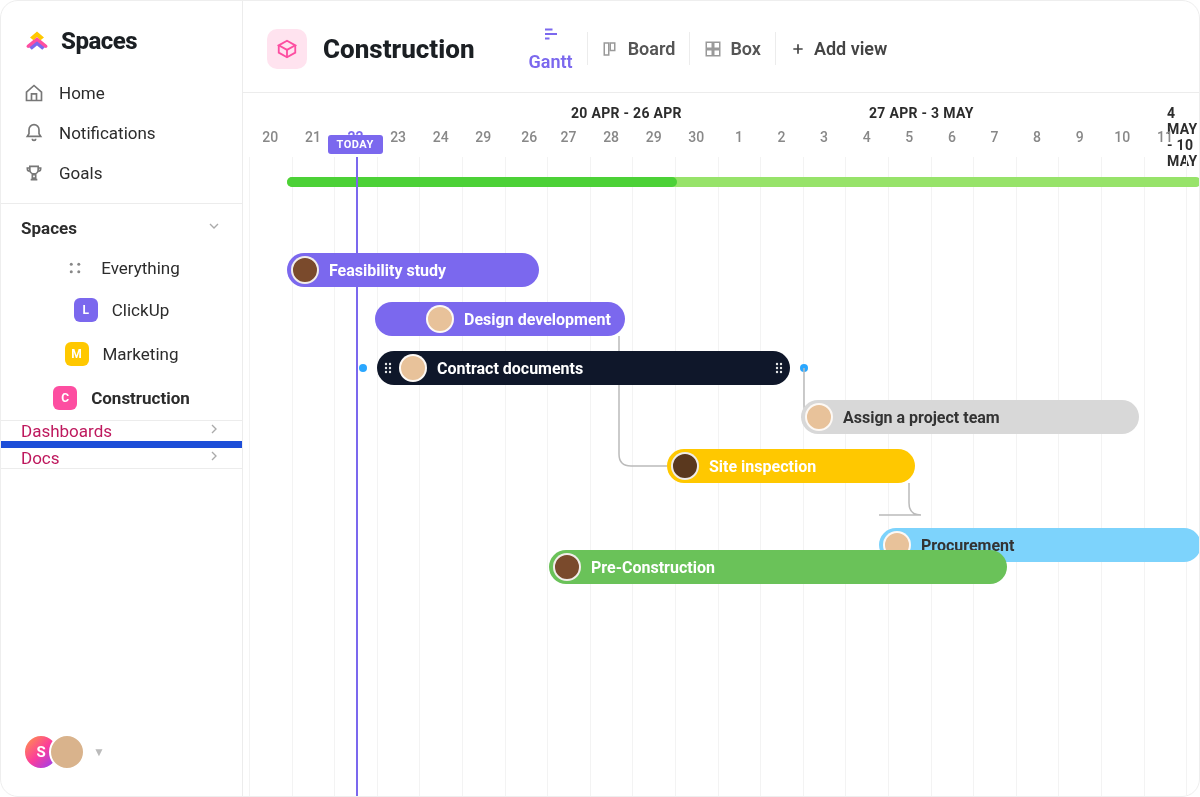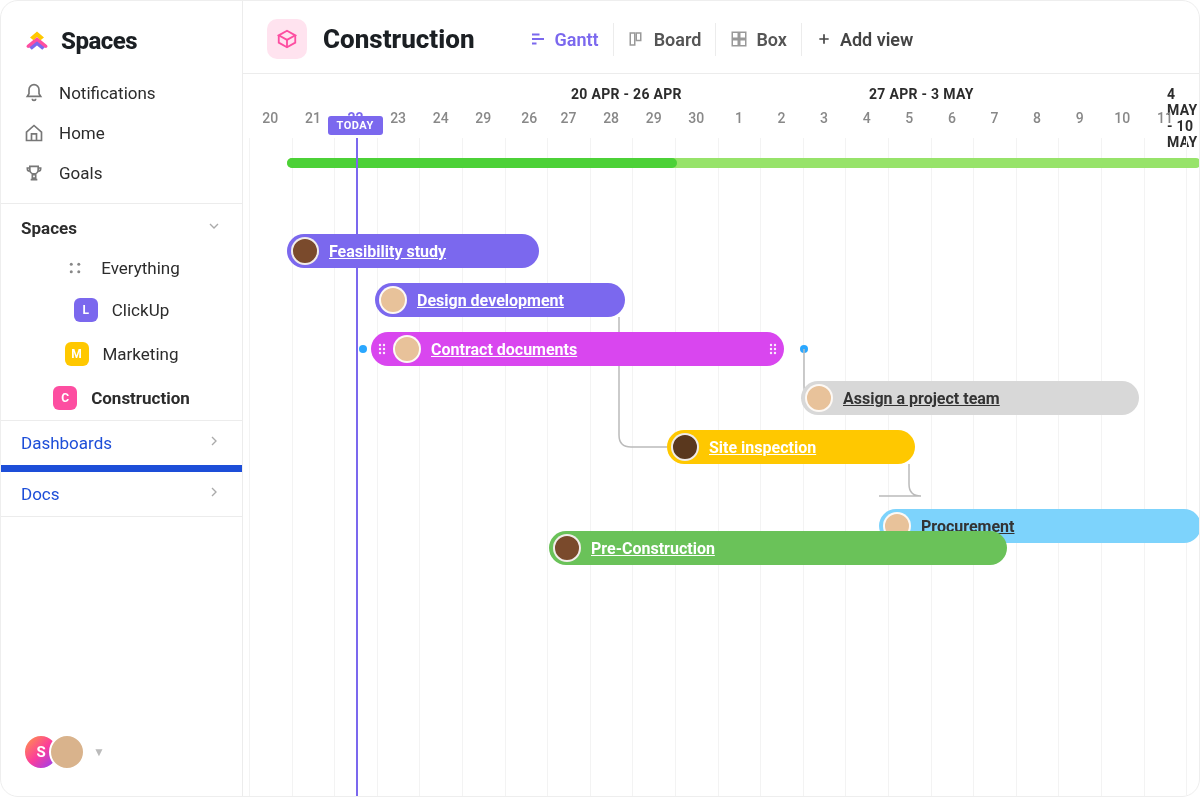--- a/index.html
+++ b/index.html
@@ -12,50 +12,50 @@
   .logo-text { font-size: 24px; font-weight: 800; color: #1b1f23; letter-spacing: -0.5px; }
   .nav-list { padding: 0 10px; }
   .nav-item { display: flex; align-items: center; gap: 14px; padding: 10px 12px; font-size: 17px; color: #2c2c2c; cursor: pointer; border-radius: 6px; }
   .nav-item .icon { width: 22px; display: flex; justify-content: center; color: #777; }
   .section-header { display: flex; align-items: center; justify-content: space-between; padding: 14px 20px 10px 20px; font-size: 17px; font-weight: 700; color: #2c2c2c; border-top: 1px solid #ececec; margin-top: 10px; cursor: pointer; }
   .chev { color: #aaa; }
   .space-item { display: flex; align-items: center; gap: 14px; padding: 10px 12px; margin: 0 10px; font-size: 17px; color: #2c2c2c; cursor: pointer; border-radius: 6px; justify-content: center; }
   .space-item.active { font-weight: 700; }
   .space-badge { width: 24px; height: 24px; border-radius: 6px; display: flex; align-items: center; justify-content: center; color: #fff; font-size: 12px; font-weight: 700; }
   .space-dots { width: 24px; display: flex; justify-content: center; color: #888; font-size: 16px; }
-  .section-row { display: flex; align-items: center; justify-content: space-between; padding: 12px 20px; font-size: 17px; color: #1d4ed8; border-top: 1px solid #ececec; cursor: pointer; }
+  .section-row { display: flex; align-items: center; justify-content: space-between; padding: 0 20px; font-size: 17px; color: #be185d; border-top: 1px solid #ececec; cursor: pointer; }
   .avatars { position: absolute; left: 22px; bottom: 26px; display: flex; align-items: center; gap: 0; }
   .av { width: 36px; height: 36px; border-radius: 50%; border: 2px solid #fff; display: flex; align-items: center; justify-content: center; color: #fff; font-weight: 700; font-size: 15px; }
   .av + .av { margin-left: -10px; }
   .av-caret { color: #bbb; margin-left: 8px; font-size: 12px; }
   
   .main { flex: 1; display: flex; flex-direction: column; overflow: hidden; }
   .topbar { display: flex; align-items: center; gap: 16px; padding: 18px 24px 14px 24px; }
   .space-icon { width: 40px; height: 40px; border-radius: 10px; background: #ffe3ef; display: flex; align-items: center; justify-content: center; }
   .space-title { font-size: 26px; font-weight: 800; color: #1b1f23; margin-right: 24px; }
   .view-tabs { display: flex; align-items: center; gap: 0; }
   .view-tab { display: flex; align-items: center; gap: 8px; padding: 6px 14px; font-size: 18px; font-weight: 600; color: #555; cursor: pointer; border-left: 1px solid #ececec; }
-  .view-tab:first-child { border-left: none; }
+  .view-tab:first-child { border-left: none; flex-direction: column; }
   .view-tab.active { color: #7b68ee; }
   .view-tab.add { color: #444; font-weight: 600; }
   
   .gantt { flex: 1; position: relative; border-top: 1px solid #ececec; overflow: hidden; }
   .weeks { display: flex; align-items: center; position: absolute; top: 0; left: 0; right: 0; height: 36px; }
   .week-label { position: absolute; font-size: 14px; font-weight: 700; color: #2c2c2c; letter-spacing: 0.3px; }
   .days { position: absolute; top: 36px; left: 0; right: 0; height: 28px; display: flex; }
   .day { width: 42.6px; text-align: center; font-size: 14px; color: #888; font-weight: 500; }
   .day.today-col { color: #7b68ee; font-weight: 700; }
   .grid-lines { position: absolute; top: 64px; bottom: 0; left: 0; right: 0; }
   .gline { position: absolute; top: 0; bottom: 0; width: 1px; background: #f3f3f3; }
   .today-marker { position: absolute; top: 64px; bottom: 0; width: 2px; background: #7b68ee; z-index: 3; }
   .today-pill { position: absolute; top: -22px; left: -28px; background: #7b68ee; color: #fff; font-size: 11px; font-weight: 700; padding: 3px 9px; border-radius: 3px; letter-spacing: 0.5px; }
   
   .bars { position: absolute; top: 78px; left: 0; right: 0; bottom: 0; }
   .progress-bar { position: absolute; height: 10px; border-radius: 5px; }
-  .task-bar { position: absolute; height: 34px; border-radius: 17px; display: flex; align-items: center; gap: 10px; padding: 0 14px 0 4px; cursor: pointer; text-decoration: underline; }
+  .task-bar { position: absolute; height: 34px; border-radius: 17px; display: flex; align-items: center; gap: 10px; padding: 0 14px 0 4px; cursor: pointer; }
   .task-bar.light-text { color: #fff; font-weight: 700; font-size: 16px; }
   .task-bar.dark-text { color: #333; font-weight: 700; font-size: 16px; }
   .task-av { width: 28px; height: 28px; border-radius: 50%; border: 2px solid rgba(255,255,255,0.9); background: #ccc; flex-shrink: 0; }
   .dep-dot { position: absolute; width: 8px; height: 8px; border-radius: 50%; background: #2aa7ff; }
   .dep-line { position: absolute; stroke: #bbb; stroke-width: 1.5; fill: none; }
   .drag-dots { position:absolute; width:10px; top:0; bottom:0; display:flex; align-items:center; justify-content:center; opacity:0.9; }
   .drag-dots svg { display:block; }
 </style>
 </head>
 <body>
@@ -71,34 +71,34 @@
           <path d="M8 12 L16 5 L24 12 L20 15 L16 11 L12 15 Z" fill="#ffc800"></path>
         </svg>
       </span>
       <span class="logo-text">Spaces</span>
     </div>
 
     <div class="nav-list">
       <div class="nav-item">
         <span class="icon">
           <svg width="20" height="20" viewBox="0 0 24 24" fill="none" stroke="currentColor" stroke-width="2">
-              <path d="M6 8a6 6 0 1 1 12 0v5l2 3H4l2-3V8z"></path>
-              <path d="M10 19a2 2 0 0 0 4 0"></path>
+              <path d="M3 11 L12 3 L21 11 V21 H3 Z"></path>
+              <path d="M9 21 V13 H15 V21"></path>
             </svg>
         </span>
-        <span>Notifications</span>
+        <span>Home</span>
       </div>
       <div class="nav-item">
         <span class="icon">
           <svg width="20" height="20" viewBox="0 0 24 24" fill="none" stroke="currentColor" stroke-width="2">
-              <path d="M3 11 L12 3 L21 11 V21 H3 Z"></path>
-              <path d="M9 21 V13 H15 V21"></path>
+              <path d="M6 8a6 6 0 1 1 12 0v5l2 3H4l2-3V8z"></path>
+              <path d="M10 19a2 2 0 0 0 4 0"></path>
             </svg>
         </span>
-        <span>Home</span>
+        <span>Notifications</span>
       </div>
       <div class="nav-item">
         <span class="icon">
           <svg width="20" height="20" viewBox="0 0 24 24" fill="none" stroke="currentColor" stroke-width="2">
               <path d="M7 4h10v4a5 5 0 0 1-10 0V4z"></path>
               <path d="M7 6H4v1a3 3 0 0 0 3 3M17 6h3v1a3 3 0 0 1-3 3"></path>
               <path d="M10 14h4v4h-4zM8 20h8"></path>
             </svg>
         </span>
         <span>Goals</span>
@@ -277,25 +277,25 @@
             <path class="dep-line" d="M 376 165 L 376 283 Q 376 295 388 295 L 424 295"></path>
             <path class="dep-line" d="M 561 197 L 561 234 Q 561 246 573 246 L 558 246"></path>
             <path class="dep-line" d="M 666 312 L 666 332 Q 666 344 678 344 L 636 344"></path>
           </svg>
       <div class="progress-bar" style="left: 44px; top: 6px; width: 914px; background: rgb(151, 227, 106);"></div>
           <div class="progress-bar" style="left: 44px; top: 6px; width: 390px; background: rgb(76, 209, 55);"></div>
           <div class="task-bar light-text" style="left: 44px; top: 82px; width: 252px; background: rgb(123, 104, 238); z-index: 5;">
             <span class="task-av" style="background:#7a4a2c"></span>
             <span>Feasibility study</span>
           </div>
-          <div class="task-bar light-text" style="left: 132px; top: 131px; width: 250px; background: rgb(123, 104, 238); z-index: 5;">
+          <div class="task-bar light-text" style="left: 132px; top: 131px; width: 250px; background: rgb(123, 104, 238); z-index: 5; justify-content: flex-end;">
             <span class="task-av" style="background:#e8c29a"></span>
             <span>Design development</span>
           </div>
-          <div class="task-bar light-text" style="left: 128px; top: 180px; width: 413px; background: #d946ef; z-index: 5; padding-left: 22px;">
+          <div class="task-bar light-text" style="left: 134px; top: 180px; width: 413px; background: #0f172a; z-index: 5; padding-left: 22px;">
             <span class="task-av" style="background:#e8c29a"></span>
             <span>Contract documents</span>
             <div class="drag-dots" style="left: 6px;">
               <svg width="8" height="14">
                 <circle cx="2" cy="3" r="1.2" fill="#fff"></circle>
                 <circle cx="6" cy="3" r="1.2" fill="#fff"></circle>
                 <circle cx="2" cy="7" r="1.2" fill="#fff"></circle>
                 <circle cx="6" cy="7" r="1.2" fill="#fff"></circle>
                 <circle cx="2" cy="11" r="1.2" fill="#fff"></circle>
                 <circle cx="6" cy="11" r="1.2" fill="#fff"></circle>

